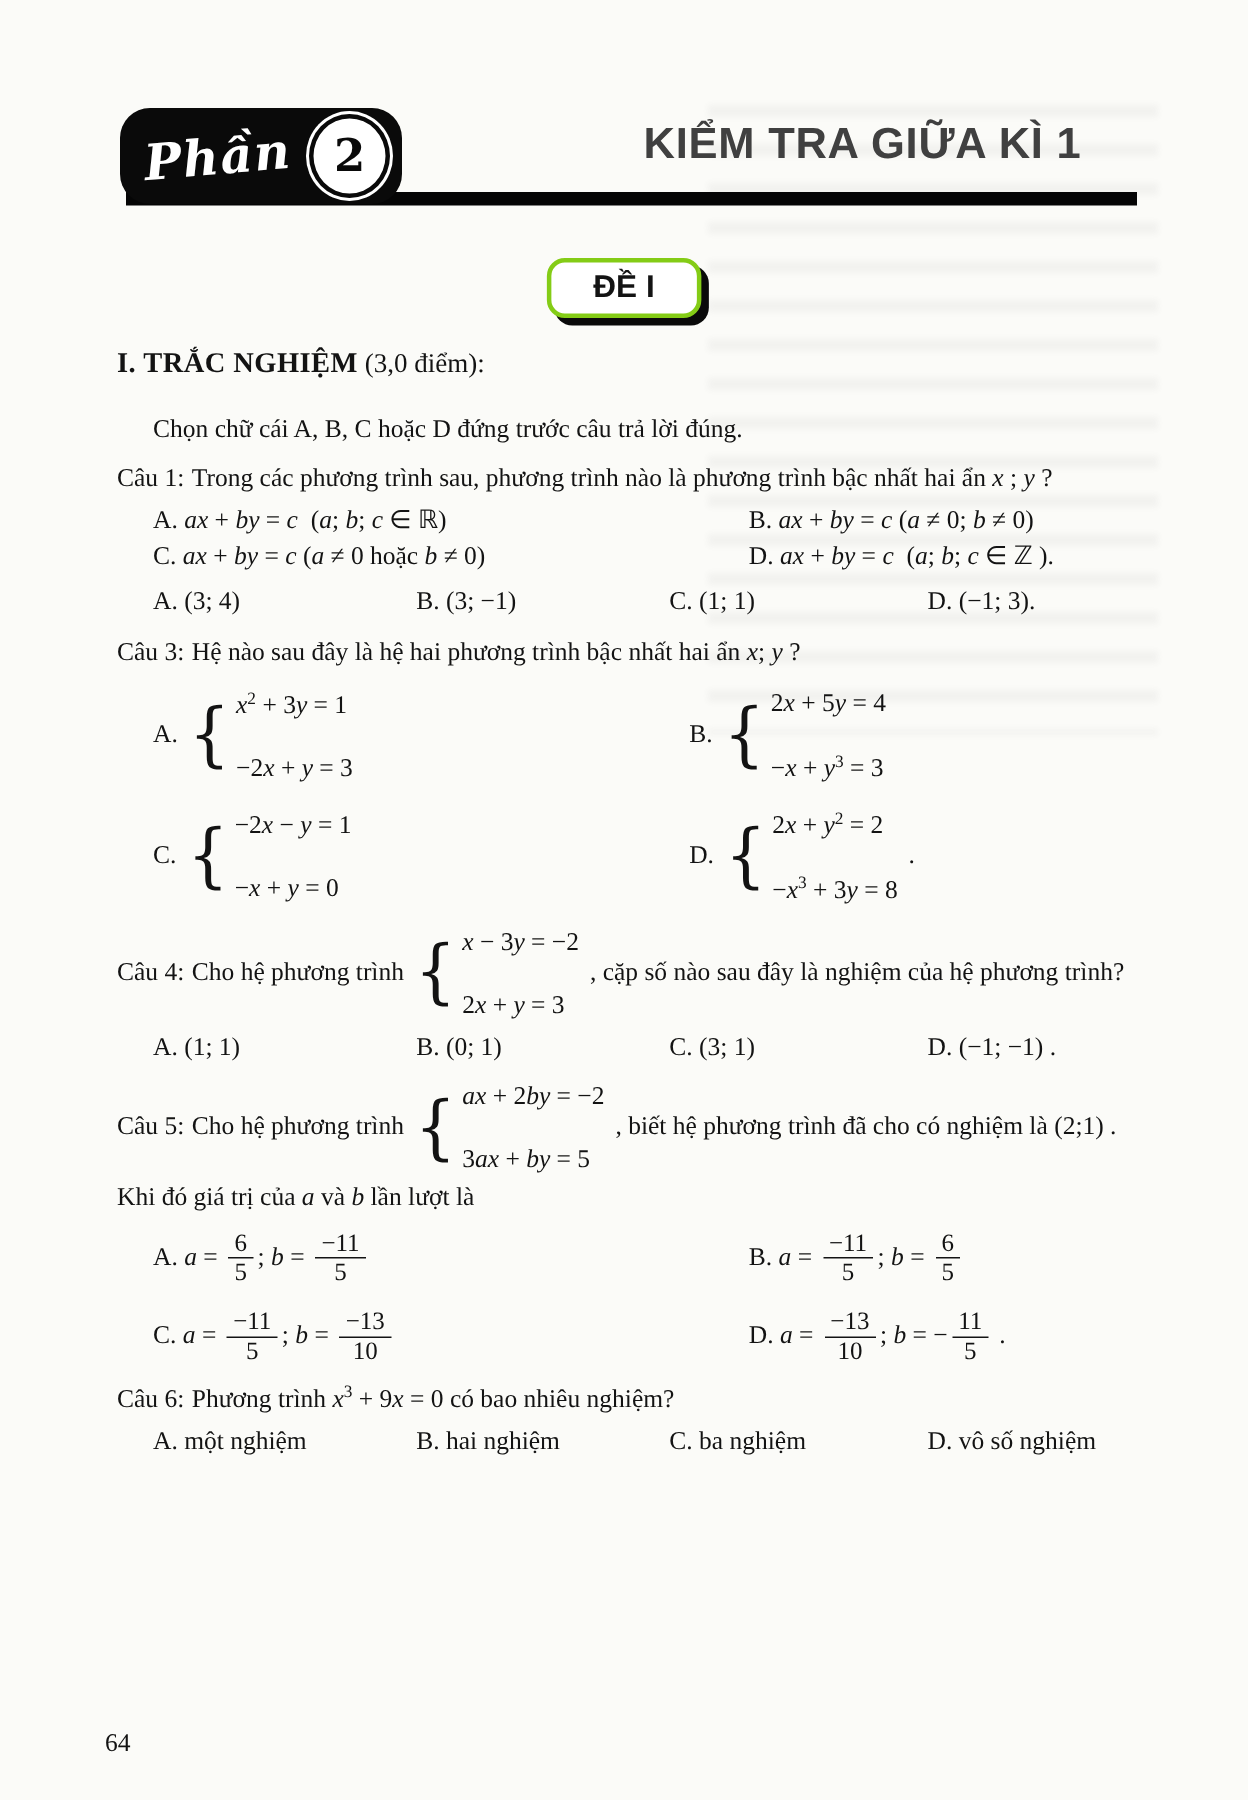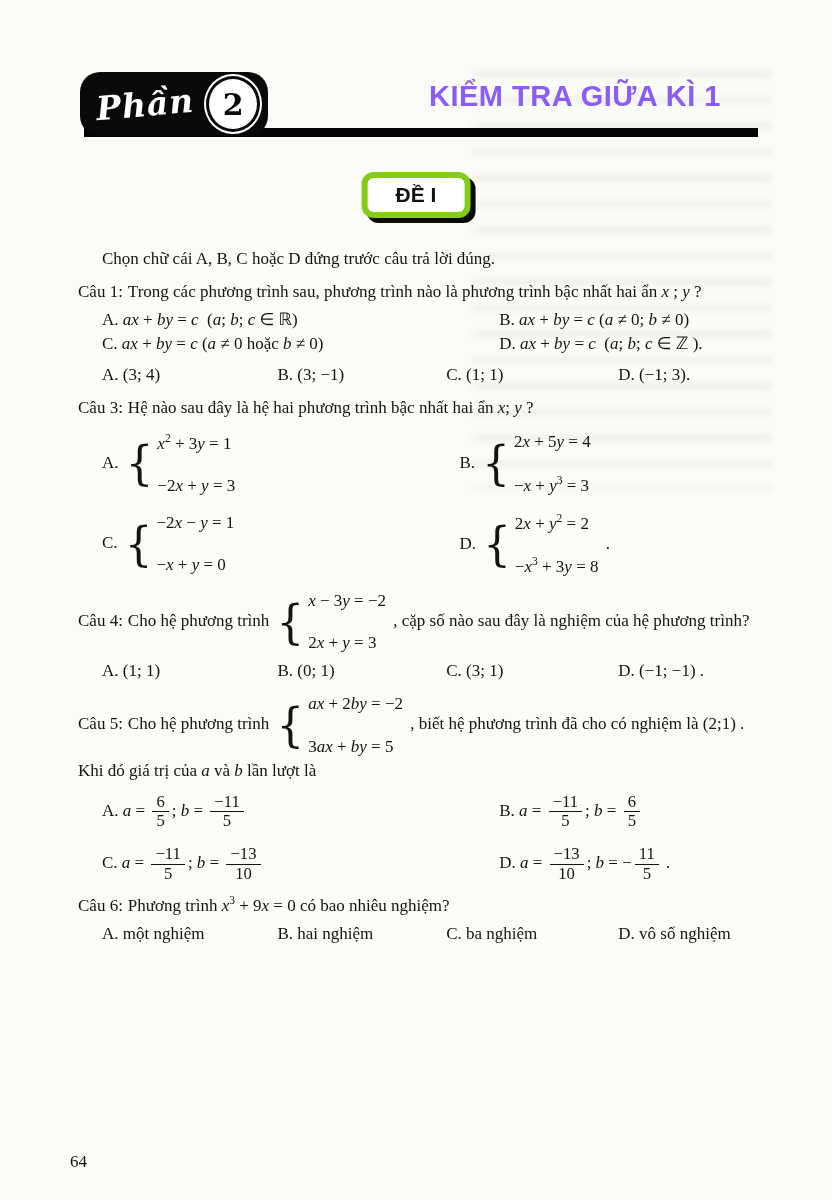--- a/index.html
+++ b/index.html
@@ -22,26 +22,26 @@
   }
   .part-circle{
     width:50px;height:50px;margin-left:12px;background:#fff;border:3px solid #0a0a0a;
     border-radius:50%;display:flex;align-items:center;justify-content:center;
     font-family:"DejaVu Serif", serif;font-weight:bold;font-size:30px;color:#0a0a0a;
     box-shadow:0 0 0 2px #fff;
   }
   .header-title{
     position:absolute;left:310px;right:0;top:8px;text-align:center;
     font-family:"Liberation Sans", sans-serif;font-weight:700;font-size:29px;
-    letter-spacing:0.5px;color:#8b5cf6;white-space:nowrap;
+    letter-spacing:0.5px;color:#404040;white-space:nowrap;
   }
   
   .de-badge{
     position:absolute;top:172px;left:50%;transform:translateX(-50%);
-    background:#fff;border:6px solid #84cc16;border-radius:12px;
+    background:#fff;border:3px solid #84cc16;border-radius:12px;
     padding:5px 28px;font-family:"Liberation Sans", sans-serif;font-weight:700;
     font-size:21px;box-shadow:5px 5px 0 #0a0a0a;
   }
   
   .content{position:absolute;top:230px;left:78px;right:68px;font-size:17px;line-height:1.42;}
   .sec-heading{font-size:18px;}
   .sec-heading b{font-size:19px;letter-spacing:0.3px;}
   .instruction{padding-left:24px;margin-top:17px;}
   .q{margin:9px 0 4px 0;}
   .qlabel{font-weight:normal;margin-right:5px;}
@@ -89,20 +89,23 @@
       <span class="part-label">Phần</span>
       <span class="part-circle">2</span>
     </div>
     <div class="header-title">KIỂM TRA GIỮA KÌ 1</div>
   </div>
 
   <div class="de-badge">ĐỀ I</div>
 
   <div class="content">
 
+    <div class="sec-heading">
+      <b>I. TRẮC NGHIỆM</b><span> (3,0 điểm):</span>
+    </div>
     <div class="instruction">Chọn chữ cái A, B, C hoặc D đứng trước câu trả lời đúng.</div>
 
     <p class="q"><b class="qlabel">Câu 1:</b><span>Trong các phương trình sau, phương trình nào là phương trình bậc nhất hai ẩn <i>x</i> ; <i>y</i> ?</span></p>
     <div class="opts opts2">
       <span class="opt">A. <i>ax</i> + <i>by</i> = <i>c</i> &nbsp;(<i>a</i>; <i>b</i>; <i>c</i> ∈ ℝ)</span>
       <span class="opt">B. <i>ax</i> + <i>by</i> = <i>c</i> (<i>a</i> ≠ 0; <i>b</i> ≠ 0)</span>
       <span class="opt">C. <i>ax</i> + <i>by</i> = <i>c</i> (<i>a</i> ≠ 0 hoặc <i>b</i> ≠ 0)</span>
       <span class="opt">D. <i>ax</i> + <i>by</i> = <i>c</i> &nbsp;(<i>a</i>; <i>b</i>; <i>c</i> ∈ ℤ ).</span>
     </div>
 

